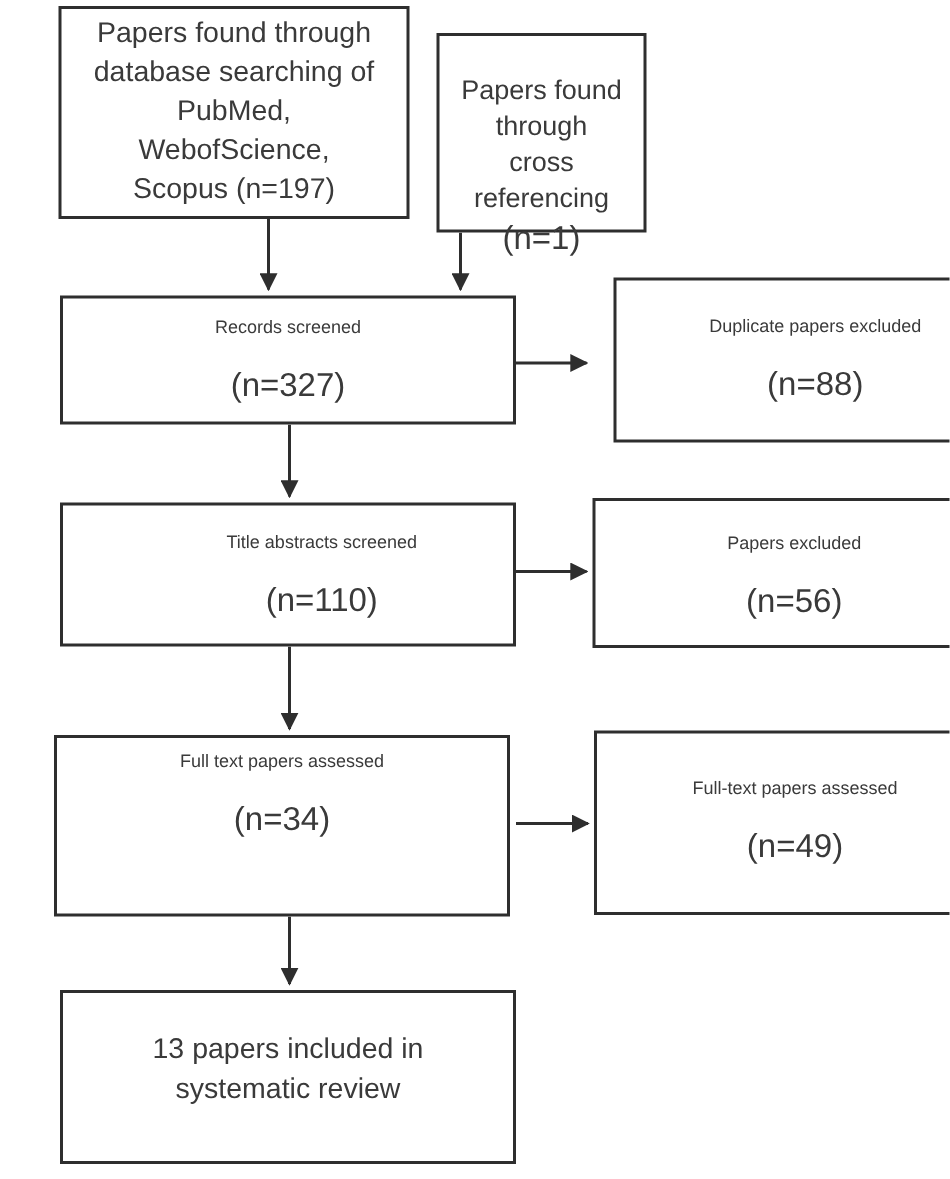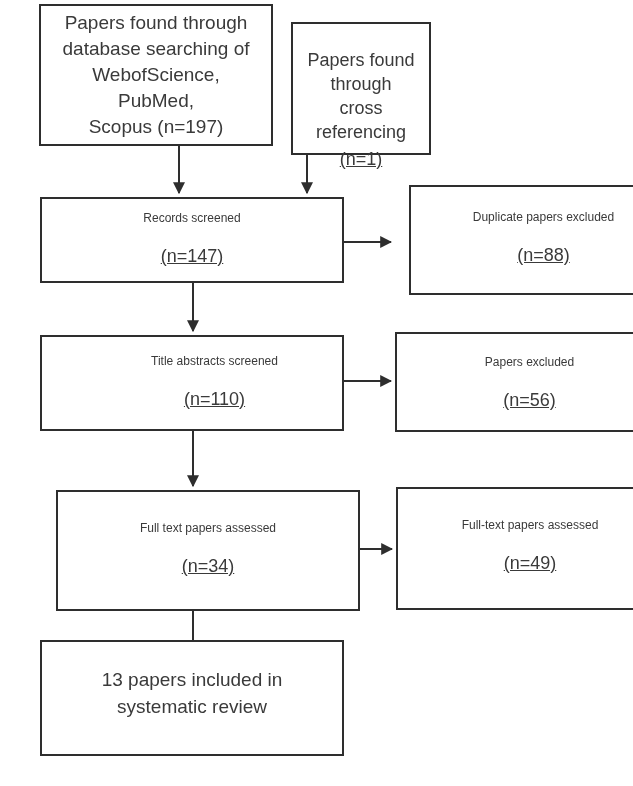--- a/index.html
+++ b/index.html
@@ -36,39 +36,38 @@
     font-size: 19px;
     line-height: 26px;
     white-space: nowrap;
   }
   .fbox .label {
     font-size: 12px;
     line-height: 25px;
     white-space: nowrap;
   }
   .fbox .count {
-    font-size: 18px;
+    font-size: 22px;
     line-height: 25px;
     margin-top: 13px;
     white-space: nowrap;
-    text-decoration: underline;
   }
 
   
   #box-found-db        { left: 3px;   top: 4px;   width: 234px; height: 142px; padding-top: 4px; }
   #box-crossref        { left: 255px; top: 22px;  width: 140px; height: 133px; padding-top: 24px; }
   #box-crossref .line  { font-size: 18px; line-height: 24px; }
   #box-crossref .count { margin-top: 3px; line-height: 24px; }
   #box-records         { left: 4px;   top: 197px; width: 304px; height: 86px;  padding-top: 7px; }
   #box-duplicates      { left: 373px; top: 185px; width: 269px; height: 110px; padding-top: 18px; }
   #box-title-abs       { left: 4px;   top: 335px; width: 304px; height: 96px;  padding-top: 12px; padding-left: 45px; }
   #box-papers-excl     { left: 359px; top: 332px; width: 269px; height: 100px; padding-top: 16px; }
-  #box-fulltext        { left: 20px;   top: 490px; width: 304px; height: 121px; padding-top: 24px; }
+  #box-fulltext        { left: 0;   top: 490px; width: 304px; height: 121px; padding-top: 3px; }
   #box-fulltext-excl   { left: 360px; top: 487px; width: 268px; height: 123px; padding-top: 24px; }
-  #box-included        { left: 4px;   top: 640px; width: 304px; height: 116px; padding-top: 24px; }
+  #box-included        { left: 4px;   top: 660px; width: 304px; height: 116px; padding-top: 24px; }
   #box-included .line  { line-height: 27px; font-size: 19px; }
 </style>
 </head>
 <body>
 
 <div id="stage">
 
   <svg id="arrow-layer" viewBox="0 0 633 786" xmlns="http://www.w3.org/2000/svg">
     <defs>
       <marker id="ah" viewBox="0 0 10 10" refX="9" refY="5" markerWidth="6" markerHeight="6" orient="auto">
@@ -81,36 +80,36 @@
     <line x1="157" y1="283" x2="157" y2="331" stroke="#2e2e2e" stroke-width="2" marker-end="url(#ah)"></line>
     <line x1="308" y1="381" x2="355" y2="381" stroke="#2e2e2e" stroke-width="2" marker-end="url(#ah)"></line>
     <line x1="157" y1="431" x2="157" y2="486" stroke="#2e2e2e" stroke-width="2" marker-end="url(#ah)"></line>
     <line x1="308" y1="549" x2="356" y2="549" stroke="#2e2e2e" stroke-width="2" marker-end="url(#ah)"></line>
     <line x1="157" y1="611" x2="157" y2="656" stroke="#2e2e2e" stroke-width="2" marker-end="url(#ah)"></line>
   </svg>
 
   <div class="fbox" id="box-found-db">
     <div class="line">Papers found through</div>
     <div class="line">database searching of</div>
+    <div class="line">PubMed,</div>
     <div class="line">WebofScience,</div>
-    <div class="line">PubMed,</div>
     <div class="line">Scopus (n=197)</div>
   </div>
 
   <div class="fbox" id="box-crossref">
     <div class="line">Papers found</div>
     <div class="line">through</div>
     <div class="line">cross</div>
     <div class="line">referencing</div>
     <div class="count">(n=1)</div>
   </div>
 
   <div class="fbox" id="box-records">
     <div class="label">Records screened</div>
-    <div class="count">(n=147)</div>
+    <div class="count">(n=327)</div>
   </div>
 
   <div class="fbox" id="box-duplicates">
     <div class="label">Duplicate papers excluded</div>
     <div class="count">(n=88)</div>
   </div>
 
   <div class="fbox" id="box-title-abs">
     <div class="label">Title abstracts screened</div>
     <div class="count">(n=110)</div>

